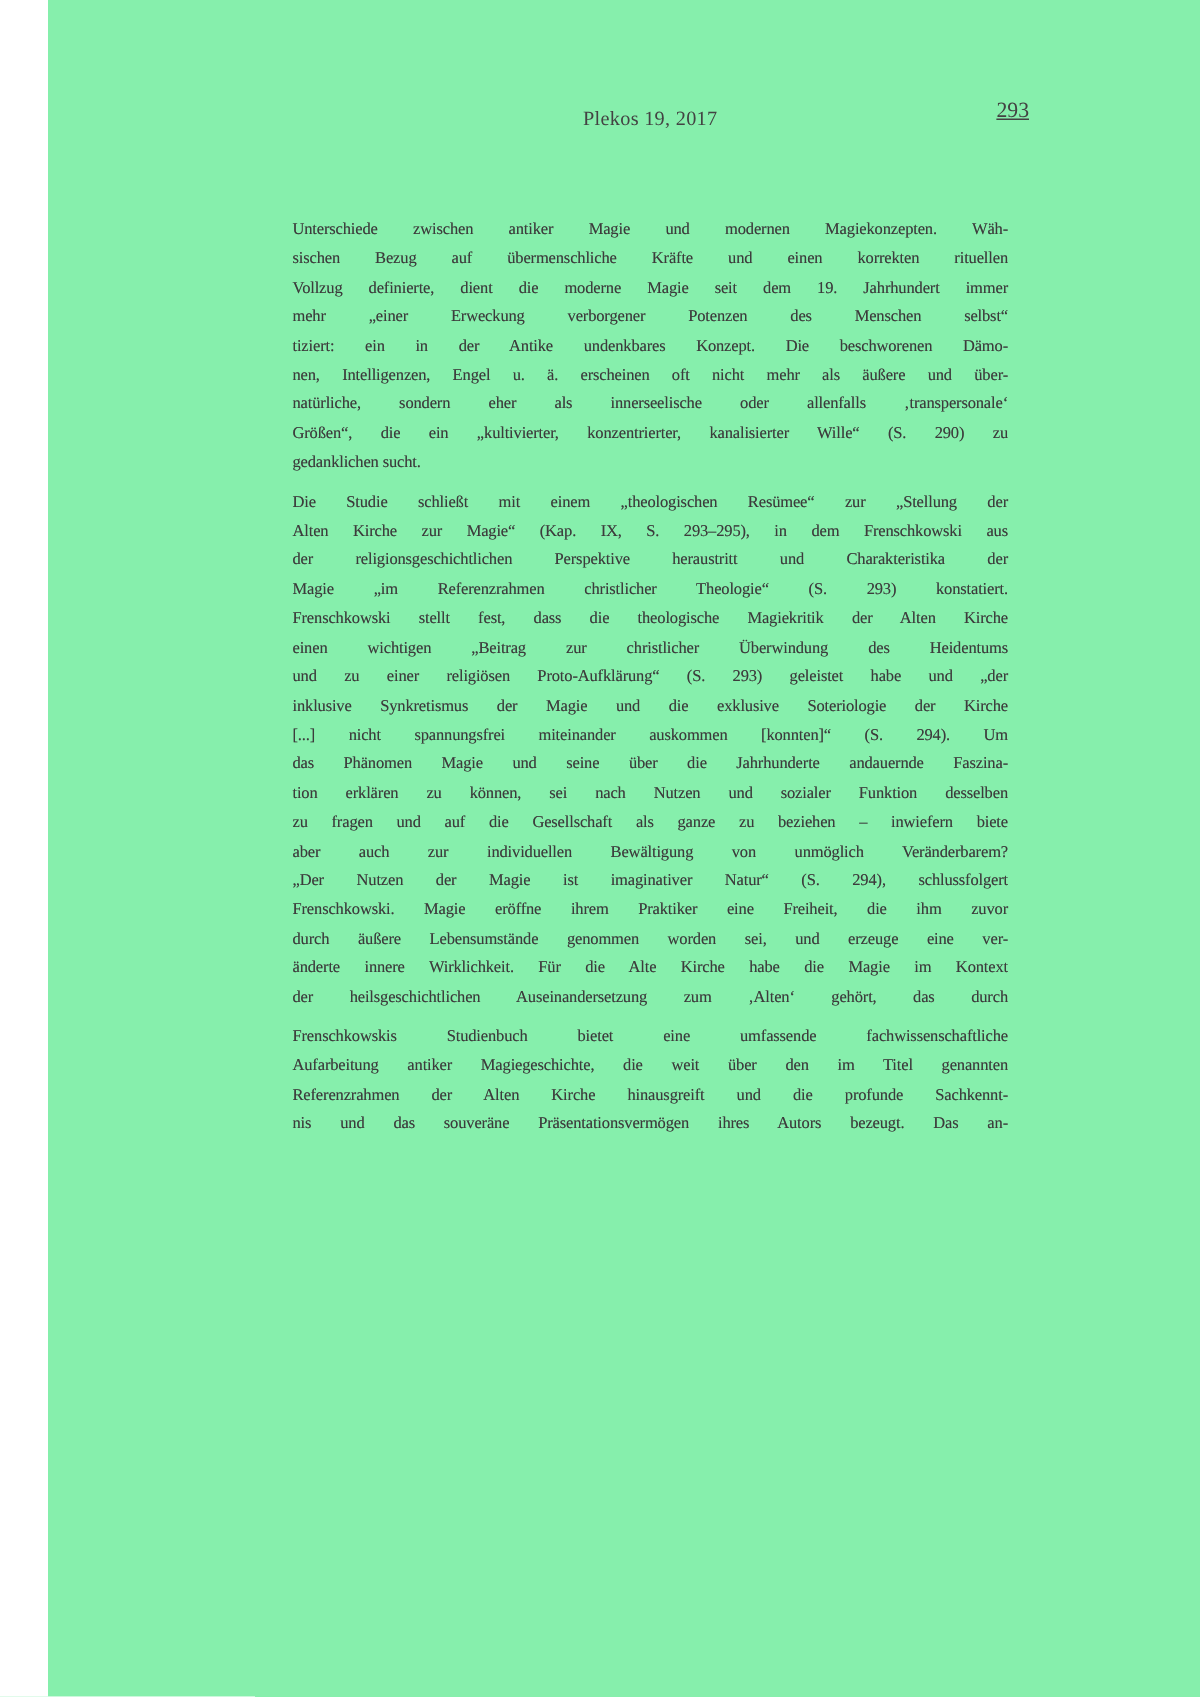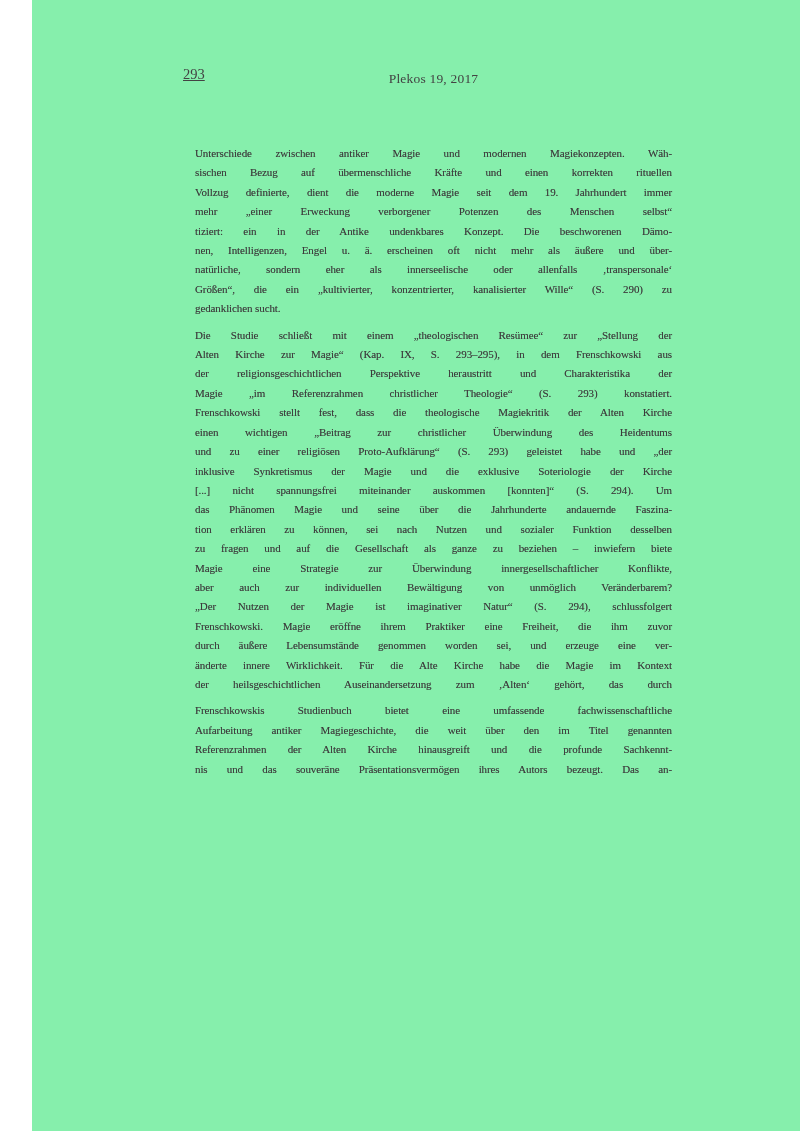--- a/index.html
+++ b/index.html
@@ -23,22 +23,23 @@
     left: 163px;
     width: 477px;
     text-align: center;
     font-size: 13.5px;
     letter-spacing: 0.2px;
     color: #434343;
   }
   .page-number {
     position: absolute;
     top: 66px;
-    left: 151px;
+    left: 174px;
     width: 480px;
+    text-align: right;
     font-size: 14.5px;
     color: #434343;
     text-decoration: underline;
   }
   .body-text {
     position: absolute;
     top: 144px;
     left: 163px;
     width: 477px;
     font-size: 11px;
@@ -87,21 +88,20 @@
         <div class="line">der religionsgeschichtlichen Perspektive heraustritt und Charakteristika der</div>
         <div class="line">Magie „im Referenzrahmen christlicher Theologie“ (S. 293) konstatiert.</div>
         <div class="line">Frenschkowski stellt fest, dass die theologische Magiekritik der Alten Kirche</div>
         <div class="line">einen wichtigen „Beitrag zur christlicher Überwindung des Heidentums</div>
         <div class="line">und zu einer religiösen Proto-Aufklärung“ (S. 293) geleistet habe und „der</div>
         <div class="line">inklusive Synkretismus der Magie und die exklusive Soteriologie der Kirche</div>
         <div class="line">[...] nicht spannungsfrei miteinander auskommen [konnten]“ (S. 294). Um</div>
         <div class="line">das Phänomen Magie und seine über die Jahrhunderte andauernde Faszina-</div>
         <div class="line">tion erklären zu können, sei nach Nutzen und sozialer Funktion desselben</div>
         <div class="line">zu fragen und auf die Gesellschaft als ganze zu beziehen – inwiefern biete</div>
-        <div class="line">Magie eine Strategie zur Überwindung innergesellschaftlicher Konflikte,</div>
         <div class="line">aber auch zur individuellen Bewältigung von unmöglich Veränderbarem?</div>
         <div class="line">„Der Nutzen der Magie ist imaginativer Natur“ (S. 294), schlussfolgert</div>
         <div class="line">Frenschkowski. Magie eröffne ihrem Praktiker eine Freiheit, die ihm zuvor</div>
         <div class="line">durch äußere Lebensumstände genommen worden sei, und erzeuge eine ver-</div>
         <div class="line">änderte innere Wirklichkeit. Für die Alte Kirche habe die Magie im Kontext</div>
         <div class="line">der heilsgeschichtlichen Auseinandersetzung zum ‚Alten‘ gehört, das durch</div>
       </div>
       <div class="para">
         <div class="line">Frenschkowskis Studienbuch bietet eine umfassende fachwissenschaftliche</div>
         <div class="line">Aufarbeitung antiker Magiegeschichte, die weit über den im Titel genannten</div>

